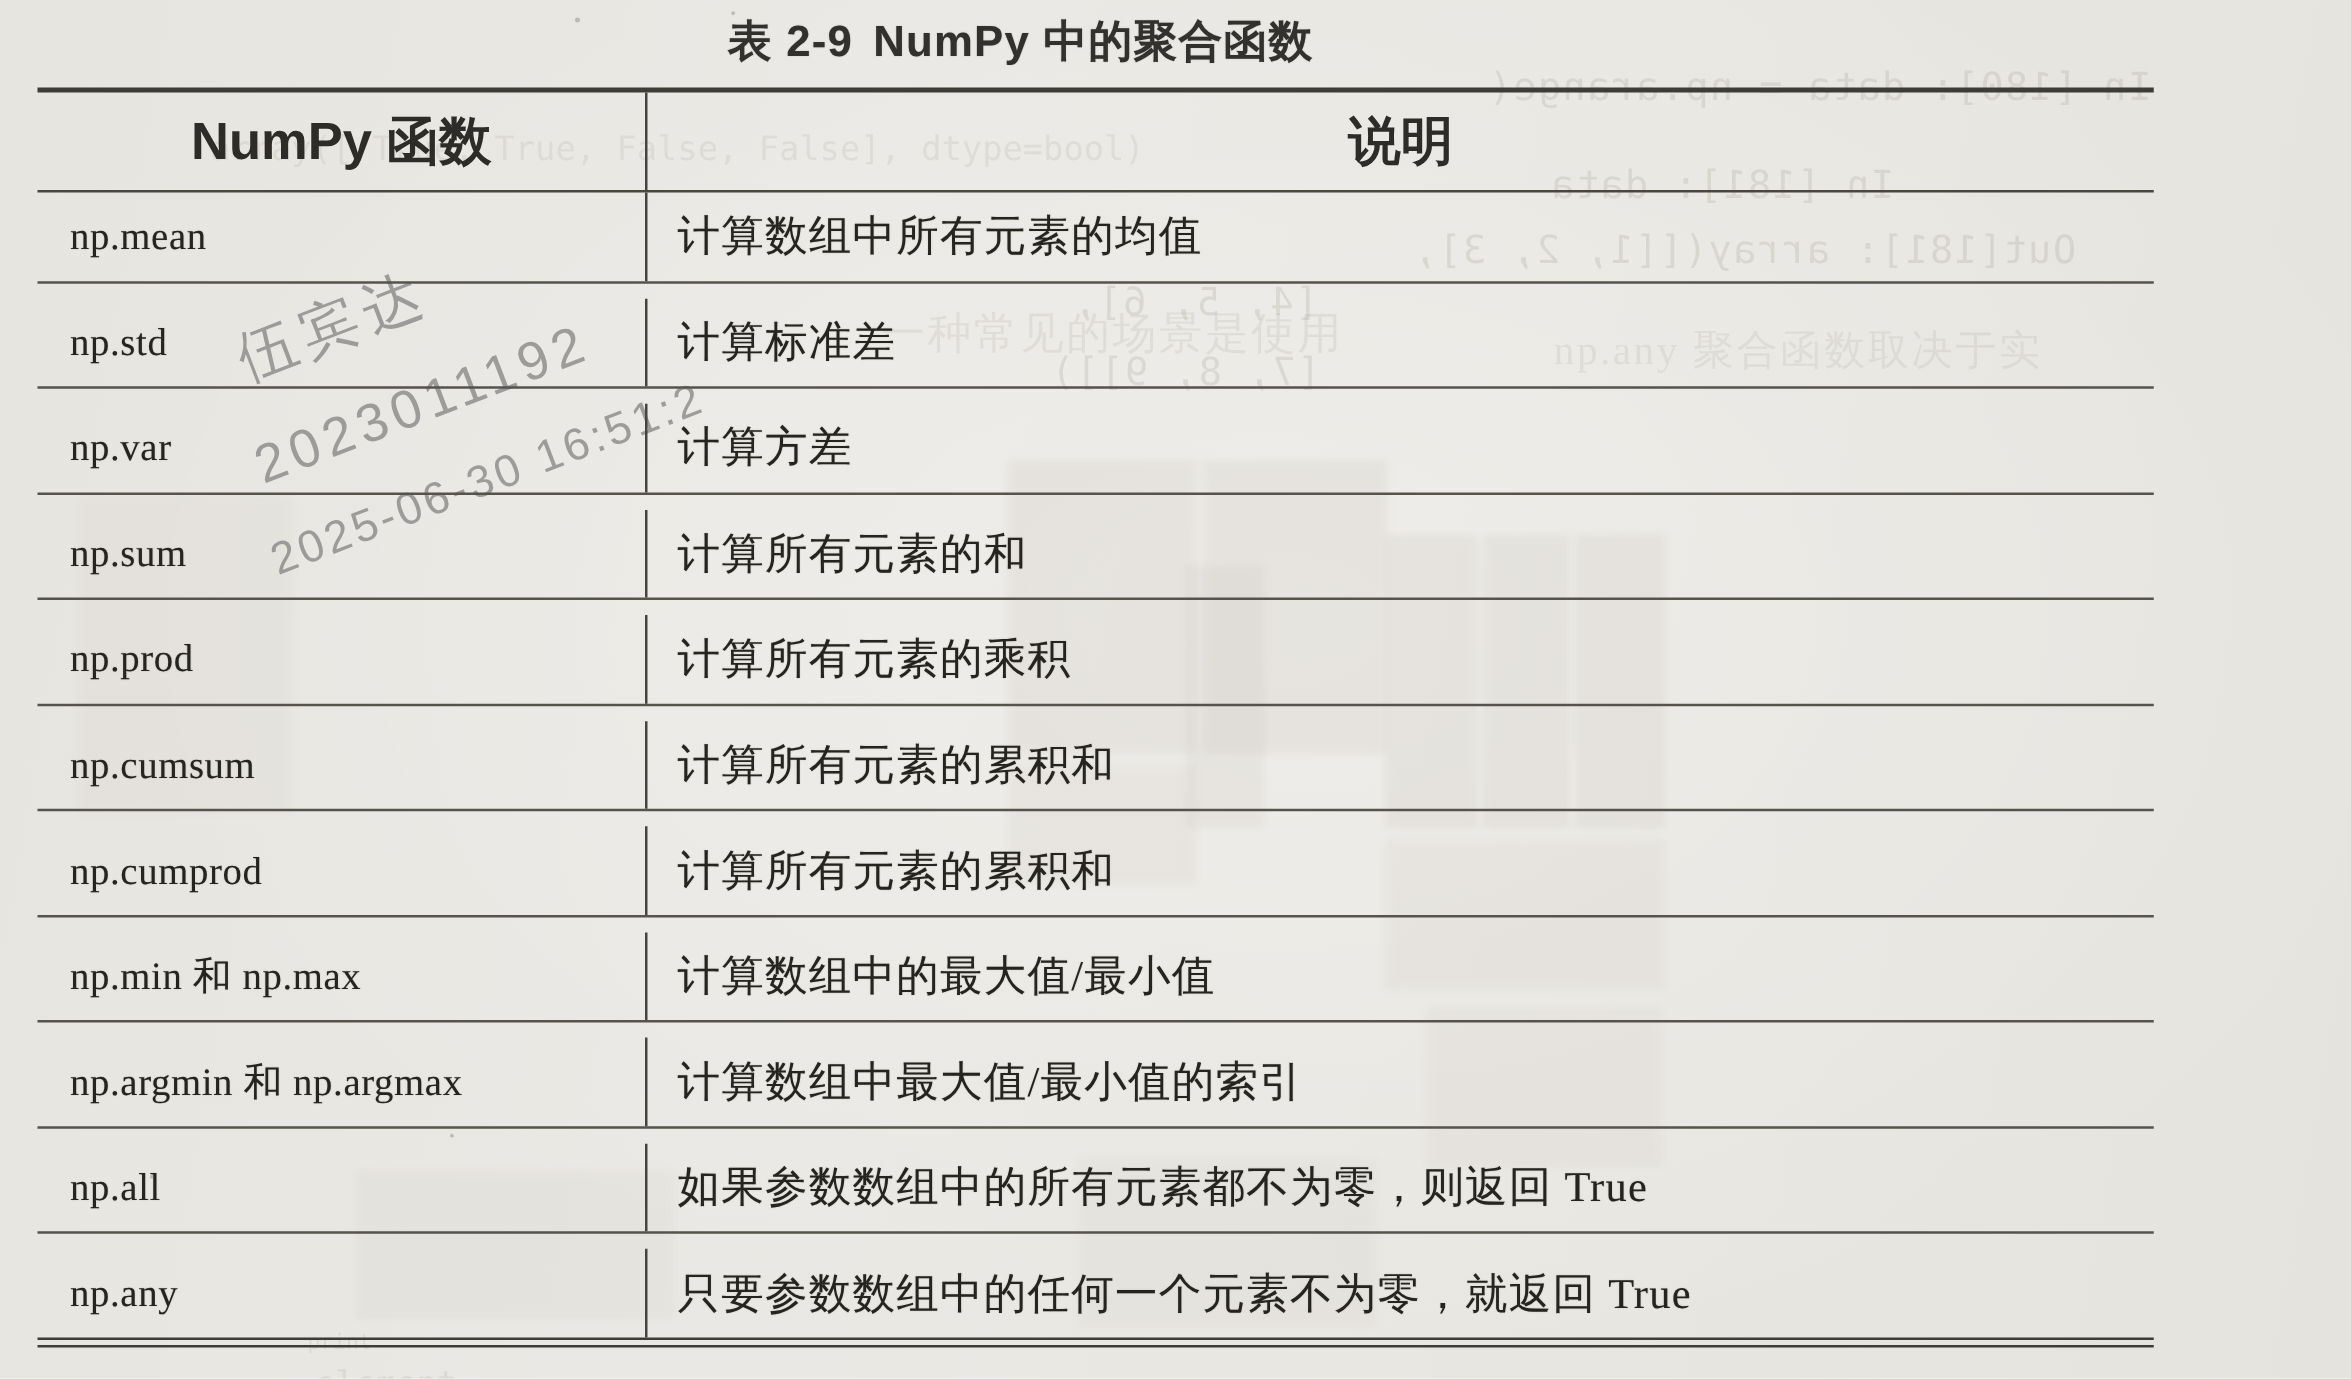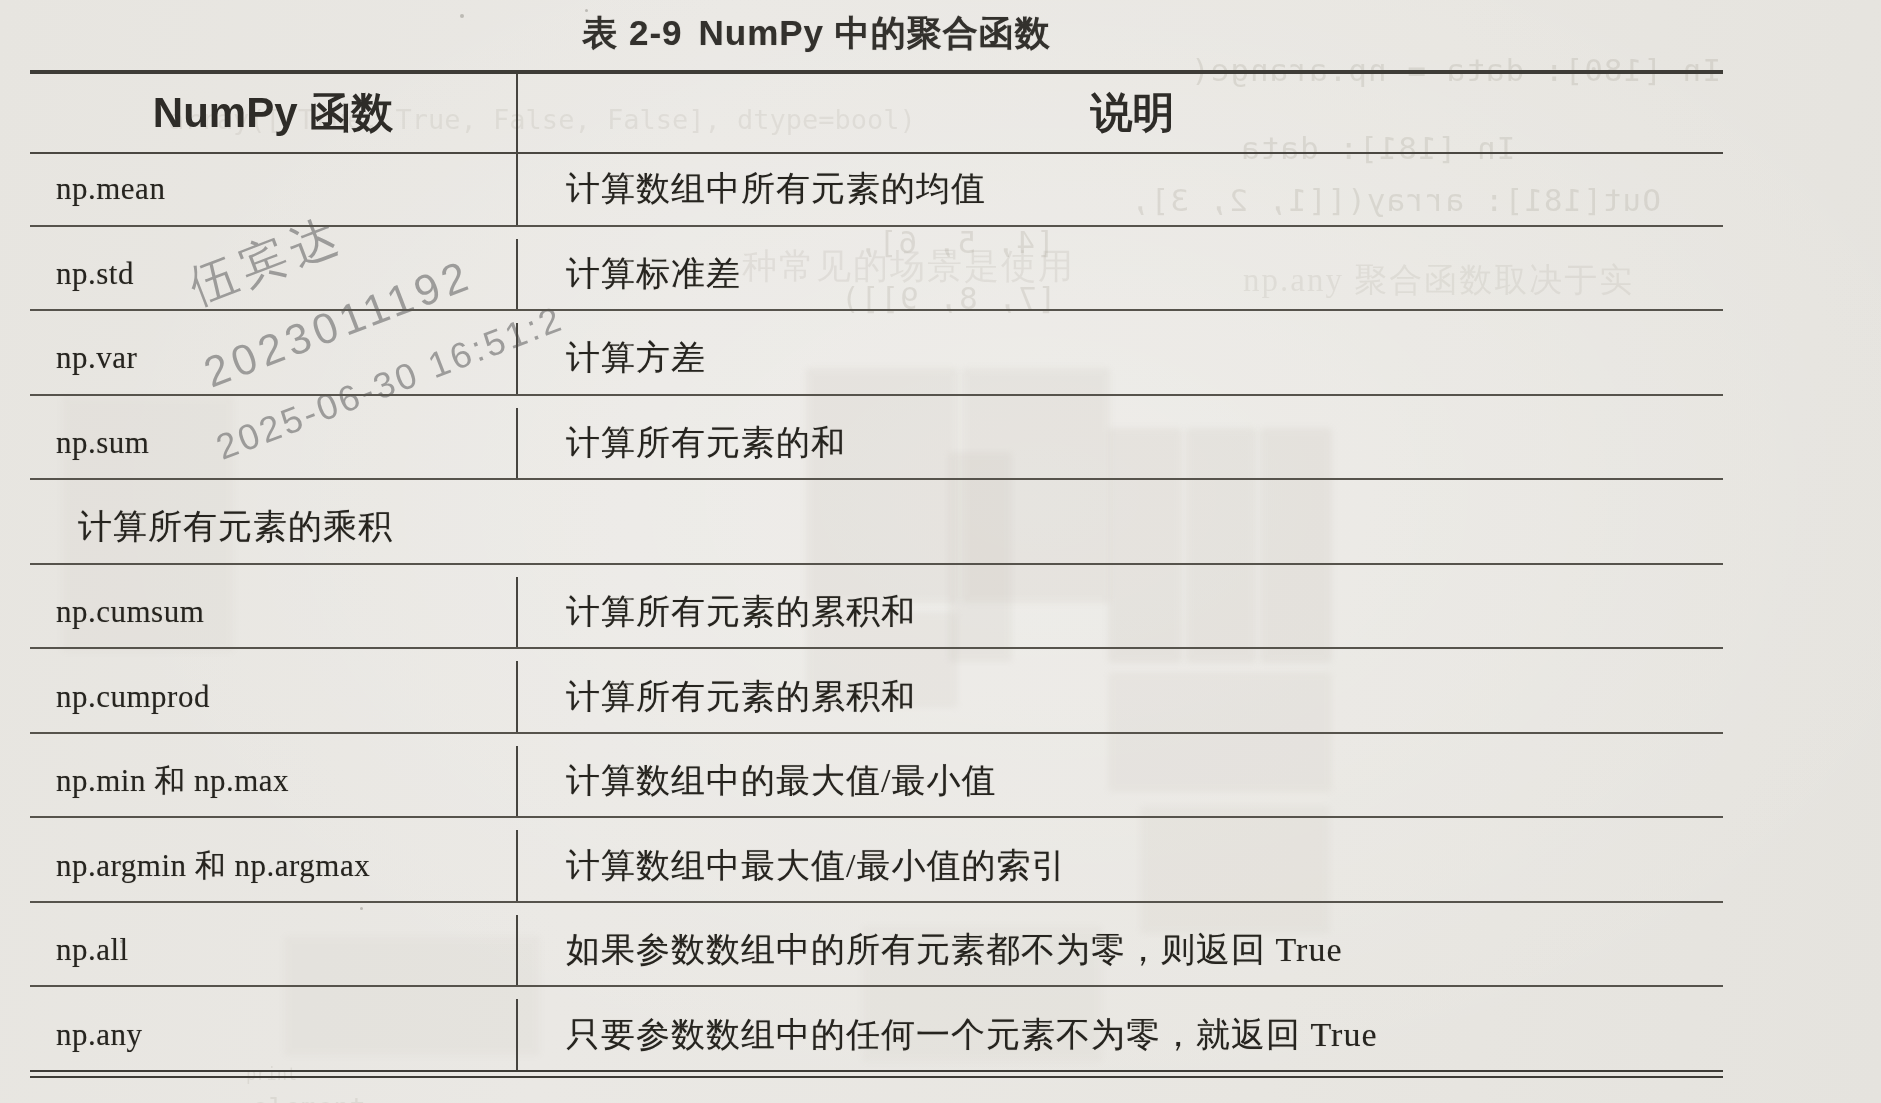--- a/index.html
+++ b/index.html
@@ -37,21 +37,21 @@
   .paper-table{
     position:absolute; left:30px; top:70px; width:1693px; height:998px;
     display:flex; flex-direction:column;
     border-top:4px solid #3e3c37;
   }
   .trow{display:flex; border-bottom:2px solid #56534c; flex:1; min-height:0;}
   .trow.header{flex:none; height:78px; border-bottom-color:#4a4741;}
   .trow:last-child{border-bottom-color:#3e3c37;}
   .cell{box-sizing:border-box; display:flex; align-items:center;}
   .c1{width:488px; border-right:2px solid #46443f; padding-left:26px;}
-  .c2{flex:1; padding-left:24px;margin-left:24px;}
+  .c2{flex:1; padding-left:24px;}
   .header .cell{justify-content:center; padding-left:0;
     font-family:"Liberation Sans","DejaVu Sans",sans-serif;
     font-size:42px; font-weight:600; color:#2e2c28;}
   .body-fn{font-size:31px; letter-spacing:.5px; color:#26241f; text-shadow:0 0 1px rgba(38,36,31,.3);}
   .body-desc{font-size:34px; color:#26241f; text-shadow:0 0 1px rgba(38,36,31,.3); letter-spacing:1px;}
   .bottom-rule{position:absolute; left:30px; top:1076px; width:1693px; height:2px; background:#3e3c37;}
   
   .speck{position:absolute; width:4px; height:4px; border-radius:50%; background:#6a675f; opacity:.35;}
 </style>
 </head>
@@ -113,20 +113,21 @@
     <div class="cell c1 body-fn">np.var</div>
     <div class="cell c2 body-desc">计算方差</div>
   </div>
 
   <div class="trow">
     <div class="cell c1 body-fn">np.sum</div>
     <div class="cell c2 body-desc">计算所有元素的和</div>
   </div>
 
   <div class="trow">
+    <div class="cell c1 body-fn">np.prod</div>
     <div class="cell c2 body-desc">计算所有元素的乘积</div>
   </div>
 
   <div class="trow">
     <div class="cell c1 body-fn">np.cumsum</div>
     <div class="cell c2 body-desc">计算所有元素的累积和</div>
   </div>
 
   <div class="trow">
     <div class="cell c1 body-fn">np.cumprod</div>

